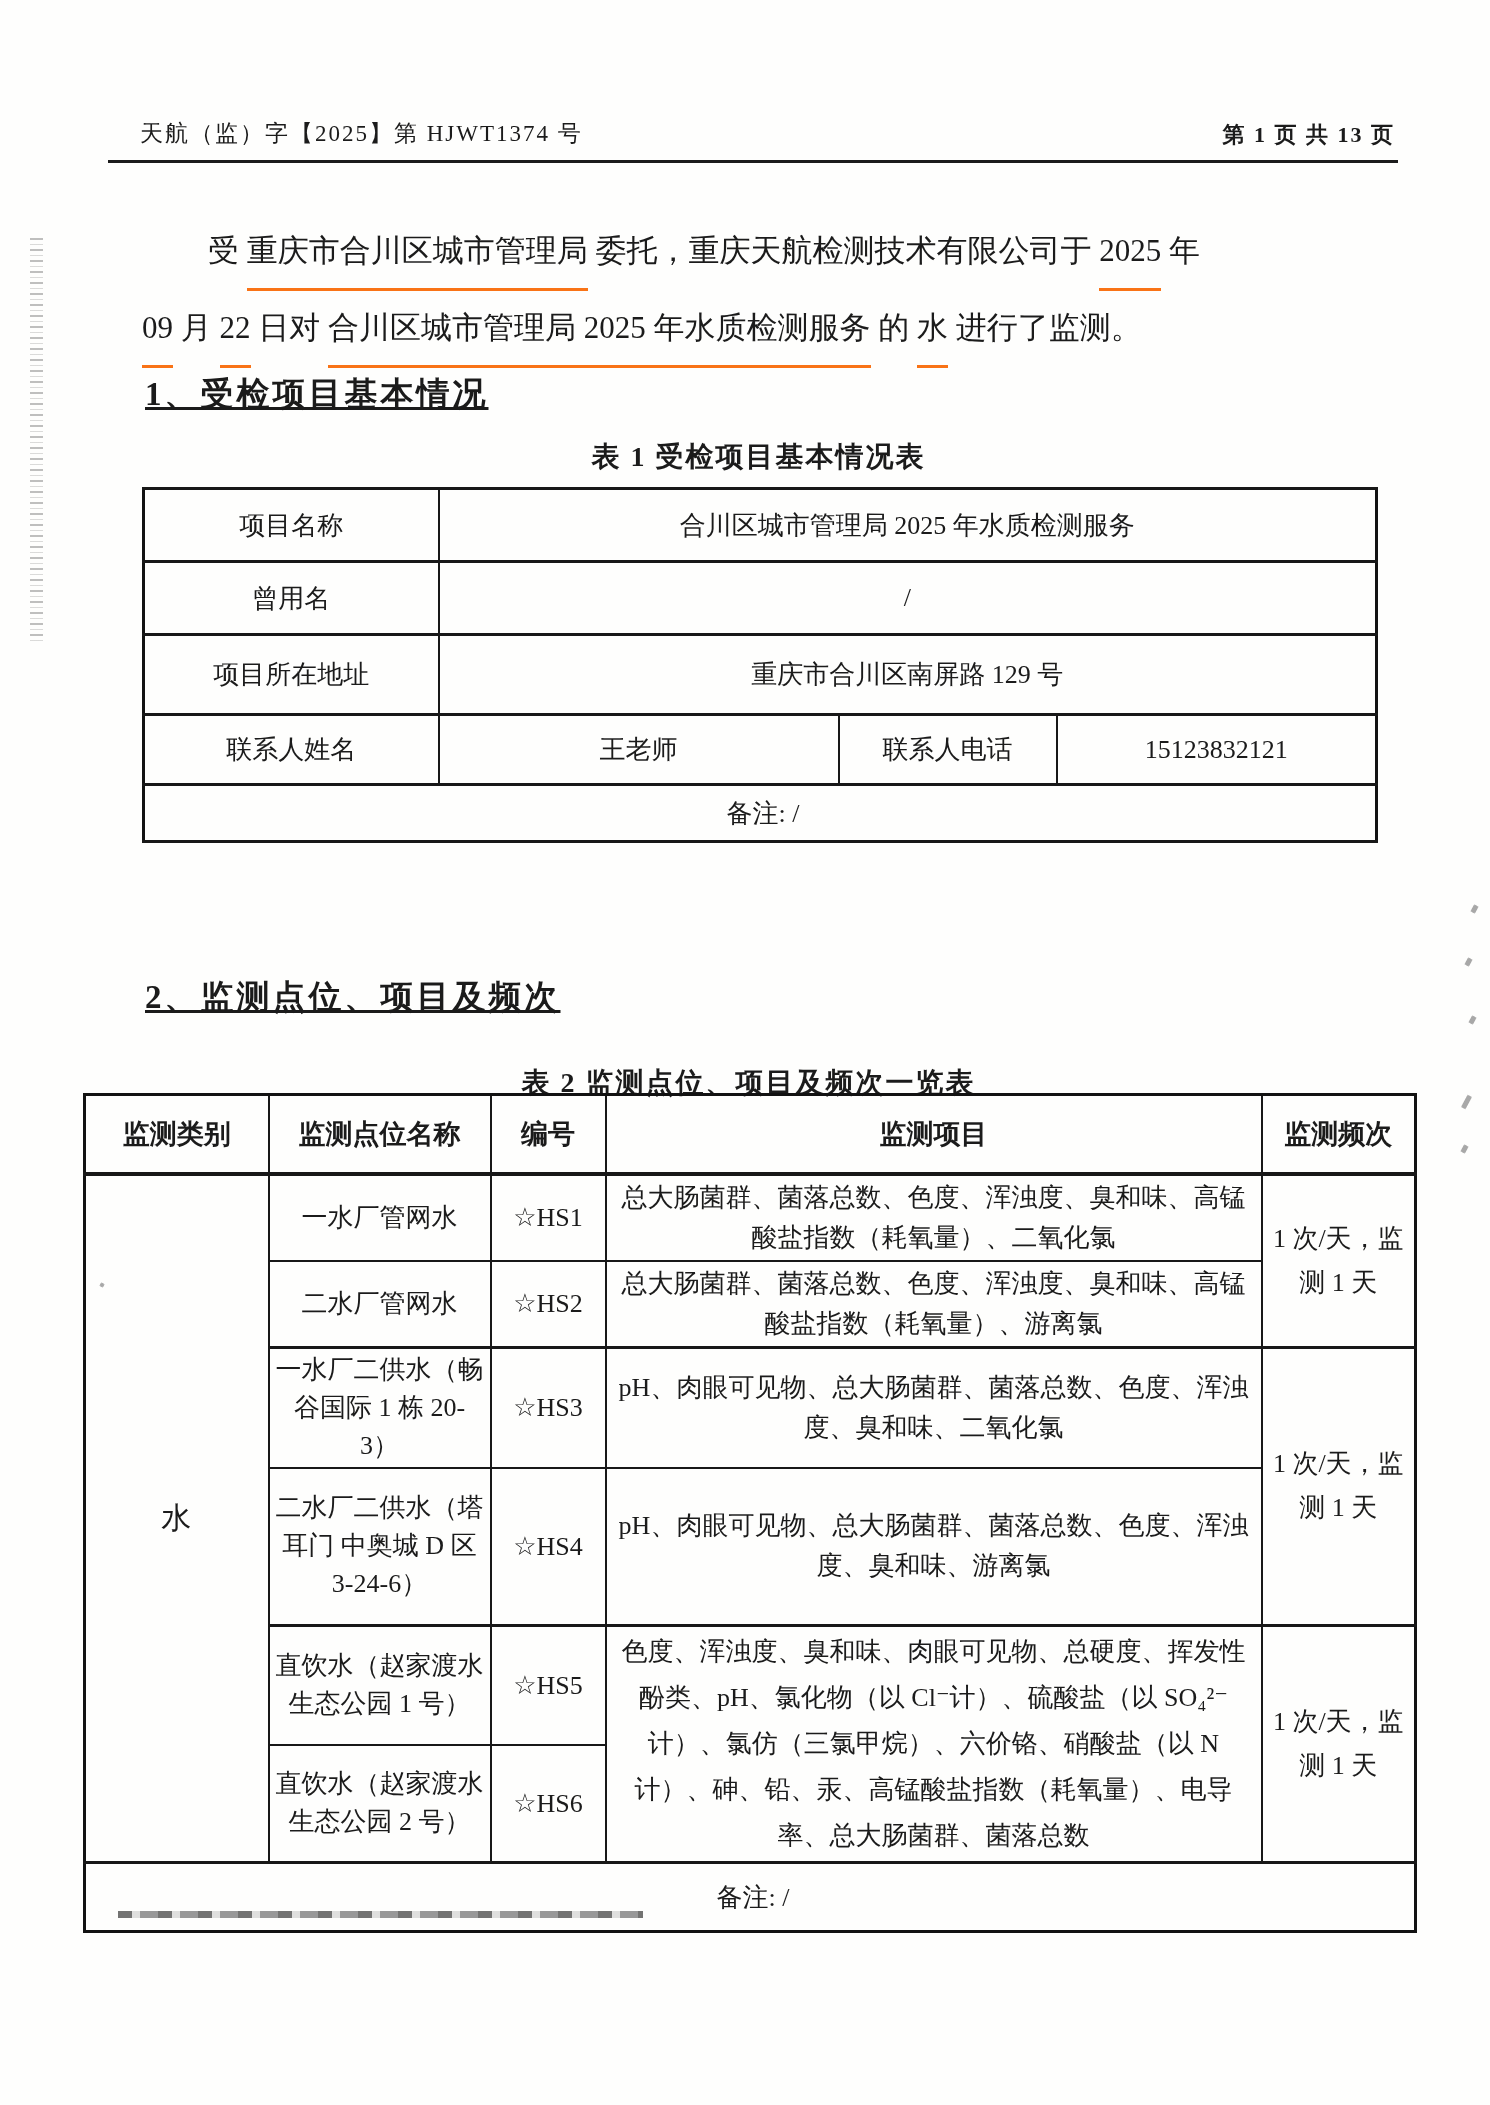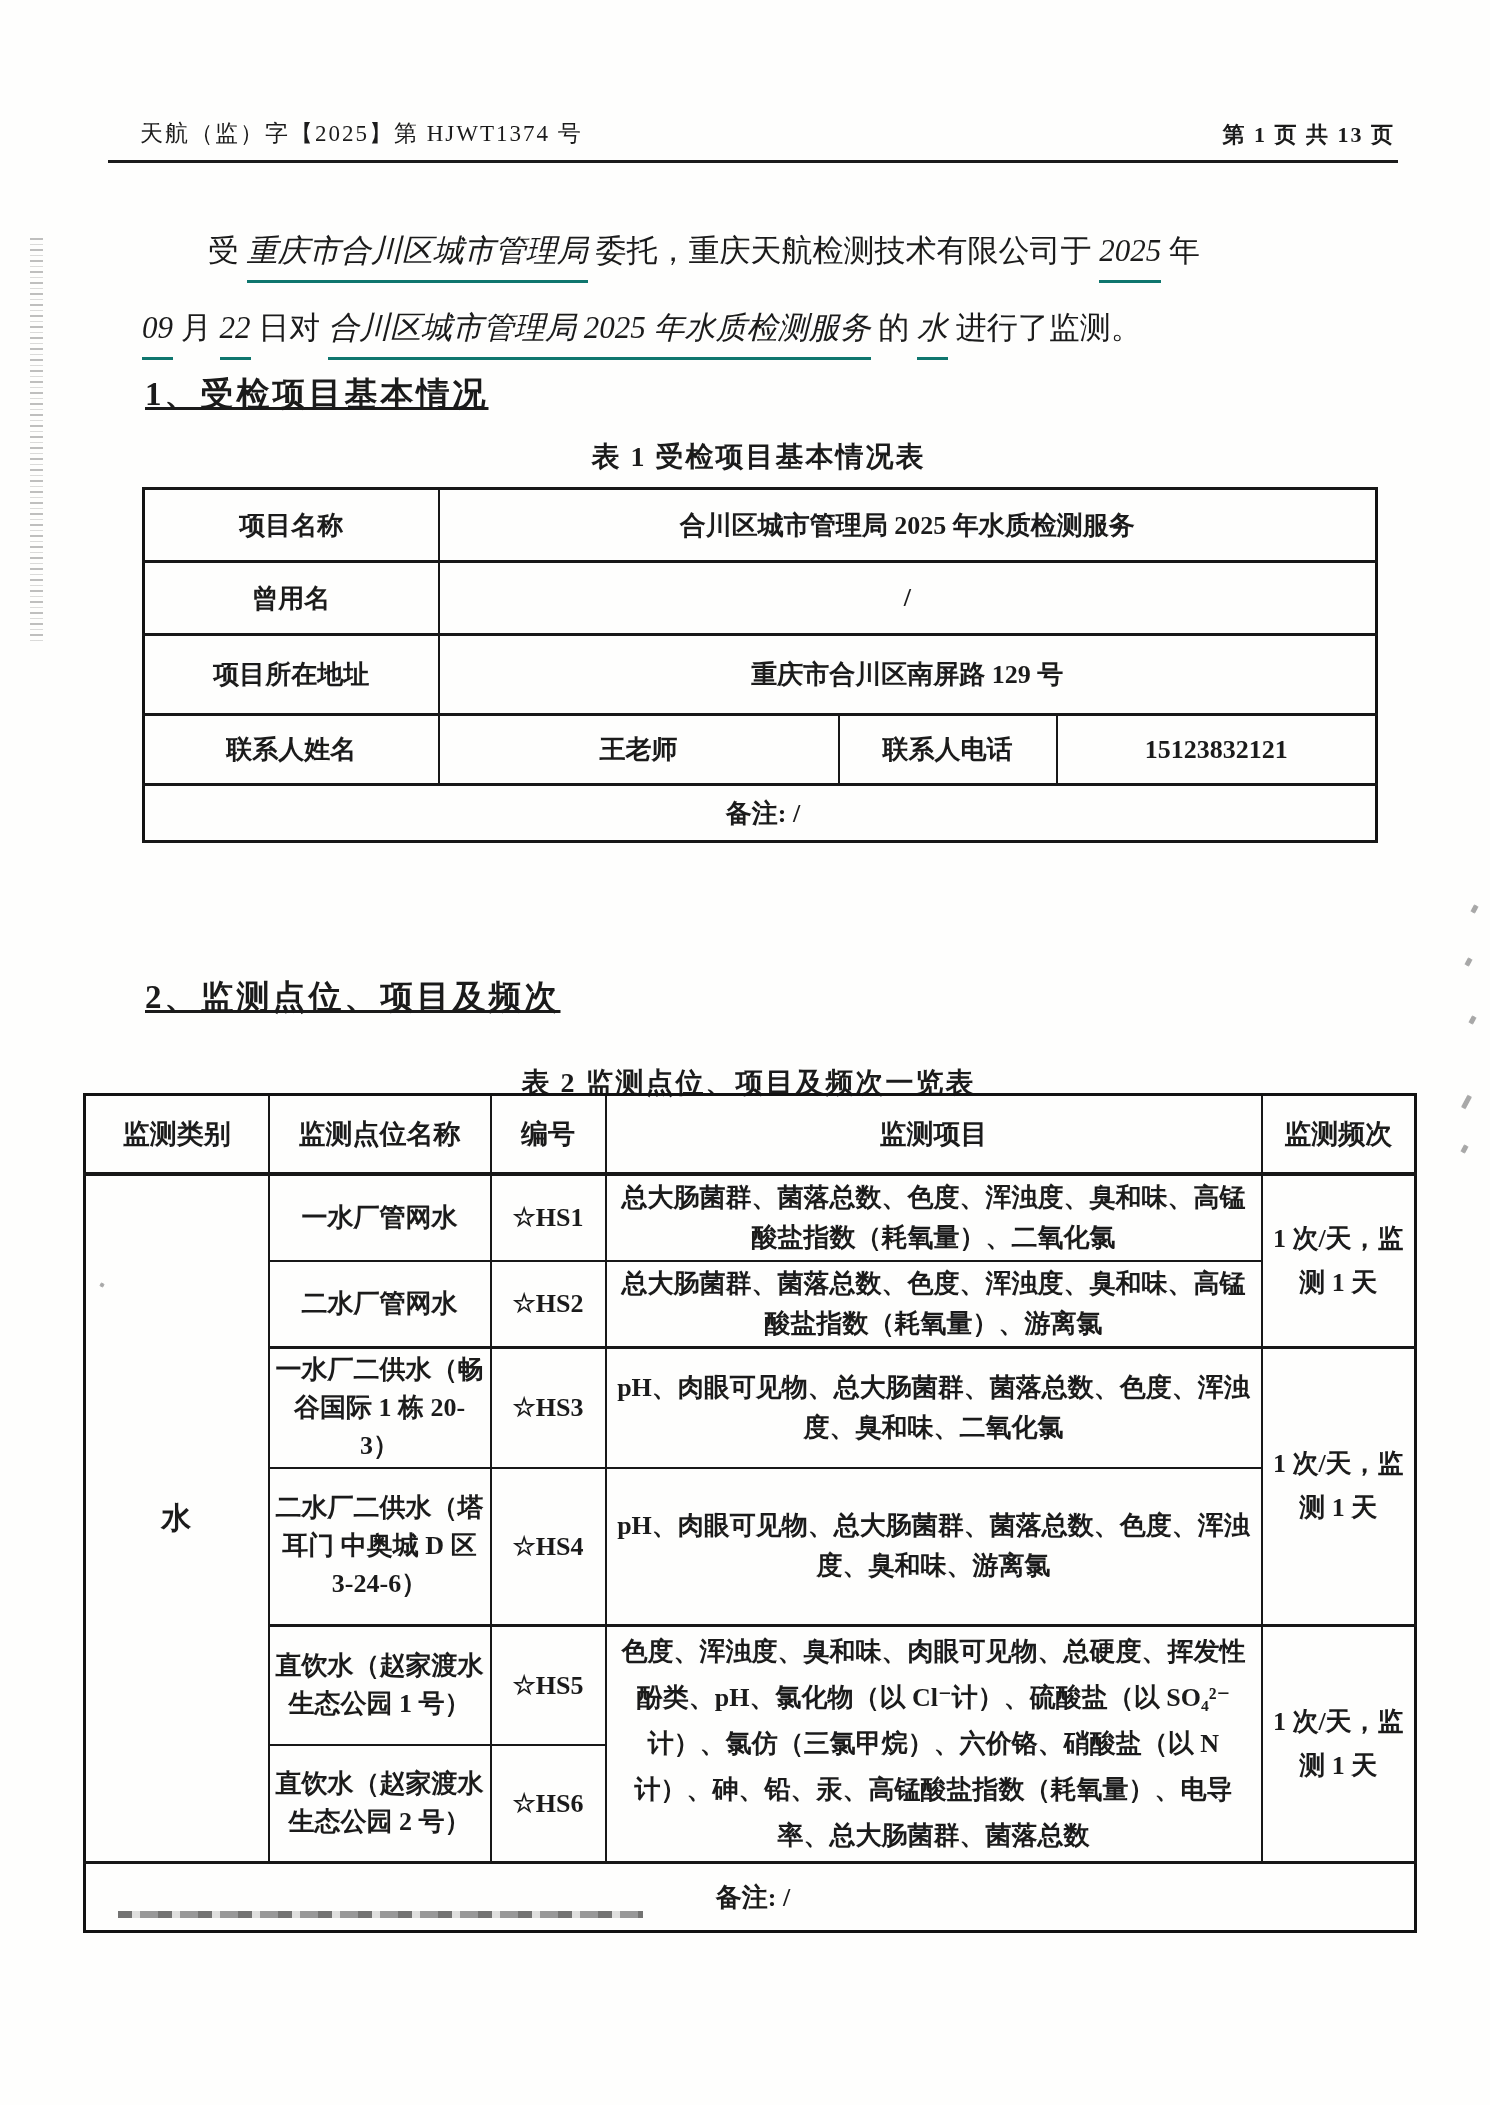--- a/index.html
+++ b/index.html
@@ -9,32 +9,32 @@
     overflow:hidden; margin:0 auto;
   }
   
   .hdr-left{position:absolute; left:140px; top:118px; font-size:23px; letter-spacing:2px; white-space:nowrap;}
   .hdr-right{position:absolute; right:95px; top:120px; font-size:22px; letter-spacing:2px; white-space:nowrap;font-weight:bold;}
   .hdr-rule{position:absolute; left:108px; top:160px; width:1290px; height:3px; background:#1c1c1c;}
   
   .intro{position:absolute; left:142px; top:212px; width:1262px; font-size:31px;}
   .iline{height:77px; line-height:77px; white-space:nowrap;}
   .iline1{padding-left:66px;}
-  .intro span.u{border-bottom:3px solid #0f766e; padding-bottom:12px;font-style:italic;}
+  .intro span.u{border-bottom:3px solid #f97316; padding-bottom:20px;}
   
   .sec-title{position:absolute; left:145px; font-size:33px; font-weight:bold; letter-spacing:3px; white-space:nowrap;text-decoration:underline;}
   .sec1-title{top:372px;}
   .sec2-title{top:975px;}
   .tbl-caption{position:absolute; font-size:28px; font-weight:bold; text-align:center; letter-spacing:2px;}
   .t1-caption{left:142px; top:438px; width:1233px;}
   .t2-caption{left:83px; top:1064px; width:1331px;}
   
   table{border-collapse:collapse; table-layout:fixed; position:absolute;}
   td,th{border:2px solid #181818; text-align:center; vertical-align:middle;
-        font-size:26px; font-weight:bold; padding:2px 8px; overflow:hidden;}
+        font-size:26px; font-weight:normal; padding:2px 8px; overflow:hidden;}
   .t1{left:142px; top:487px; width:1233px;}
   .t1 td{border-top-width:3px; border-bottom-width:3px;}
   .t1{border:3px solid #121212;}
   .t2{left:83px; top:1093px; width:1331px; border:3px solid #121212;}
   .t2 th{font-weight:bold; font-size:27px; border-bottom-width:4px;}
   tr.gsep td{border-top-width:3px;}
   td.remark-cell{text-align:center; padding-left:14px; font-size:26px;}
   .t2 td.items-cell{line-height:40px; padding:2px 10px;}
   .t2 td.items-merged{line-height:46px;}
   .t2 td.point-cell{line-height:38px; padding:2px 6px;margin-left:8px;}

